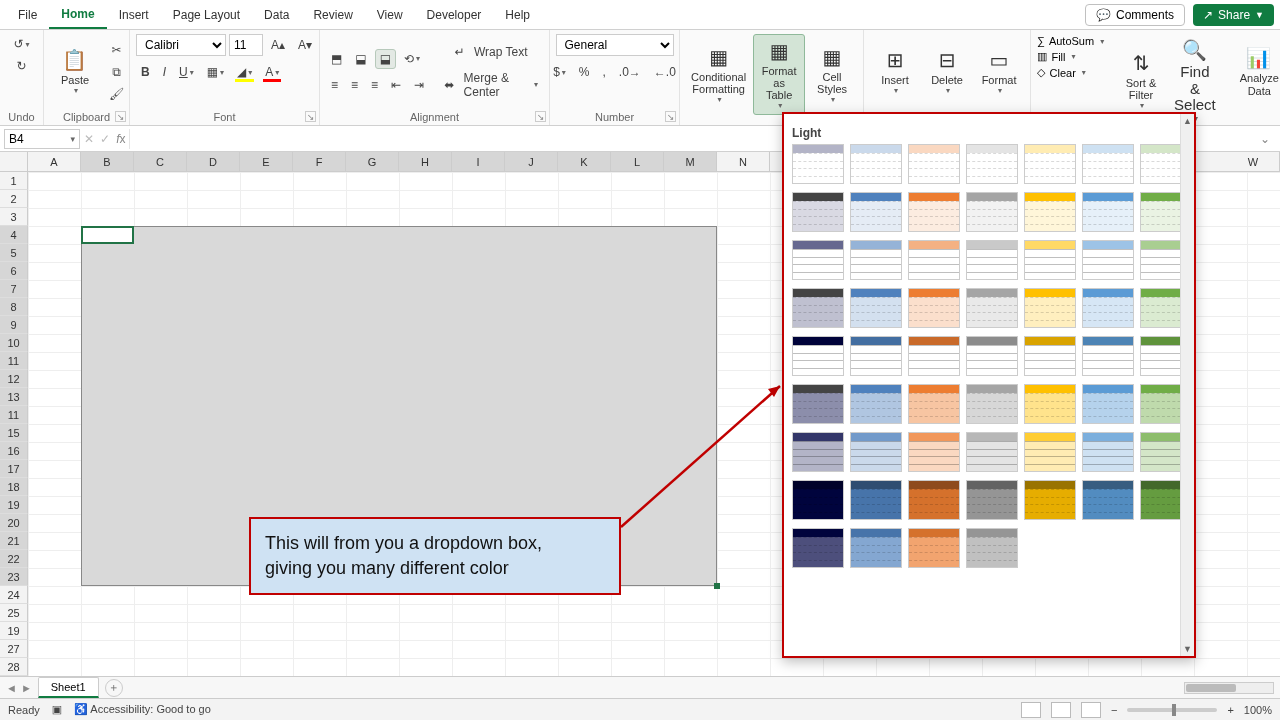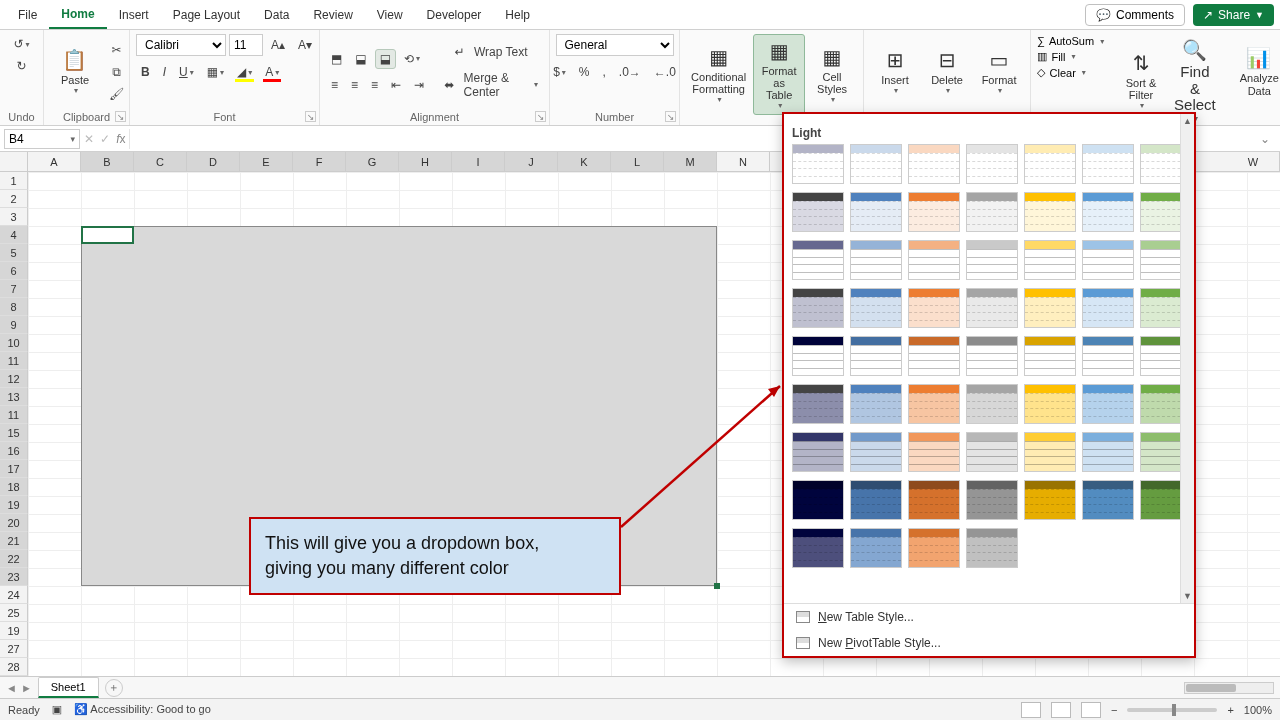--- a/index.html
+++ b/index.html
@@ -381,21 +381,21 @@
     </div>
   <div class="cells">
     <div class="grid-bg"></div>
     <div class="selection" style="left:53px; top:54px; width:636px; height:360px;"></div>
     <div class="activecell" style="left:53px; top:54px; width:53px; height:18px;"></div>
     <div class="sel-handle" style="left:686px; top:411px;"></div>
   </div>
 </div>
 
 <div class="callout" style="left:249px; top:517px; width:372px;">
-  <div>This will give you a dropdown box,</div>
+  <div>This will from you a dropdown box,</div>
   <div>giving you many different color</div>
 </div>
 
 <svg class="pointer" style="left:618px; top:380px;" width="170" height="150">
   <line x1="3" y1="147" x2="162" y2="6" stroke="#c00000" stroke-width="2.5"></line>
   <polygon points="162,6 150,9 156,17" fill="#c00000"></polygon>
 </svg>
 
 <div class="gallery">
   <div class="gallery-scroll">
@@ -838,30 +838,20 @@
           <div class="sw-row" style="background: rgb(192, 192, 192);"></div>
           <div class="sw-row" style="background: rgb(192, 192, 192);"></div>
           <div class="sw-row" style="background: rgb(192, 192, 192);"></div>
         </div>
       </div>
 
     <div class="gal-scrollbar">
       <div class="up">▲</div>
       <div class="dn" style="position:absolute;bottom:0;left:0;right:0">▼</div>
     </div>
-  </div>
-  <div class="gal-footer">
-    <div class="item">
-        <span class="mini-ico"></span>
-        <span class="underline-first">New Table Style...</span>
-      </div>
-    <div class="item">
-        <span class="mini-ico"></span>
-        <span>New <u>P</u>ivotTable Style...</span>
-      </div>
   </div>
 </div>
 
 <div class="sheetbar">
   <div class="sheet-nav">
     <span>◄</span>
     <span>►</span>
   </div>
   <div class="sheet-tab">Sheet1</div>
   <div class="sheet-add">＋</div>

